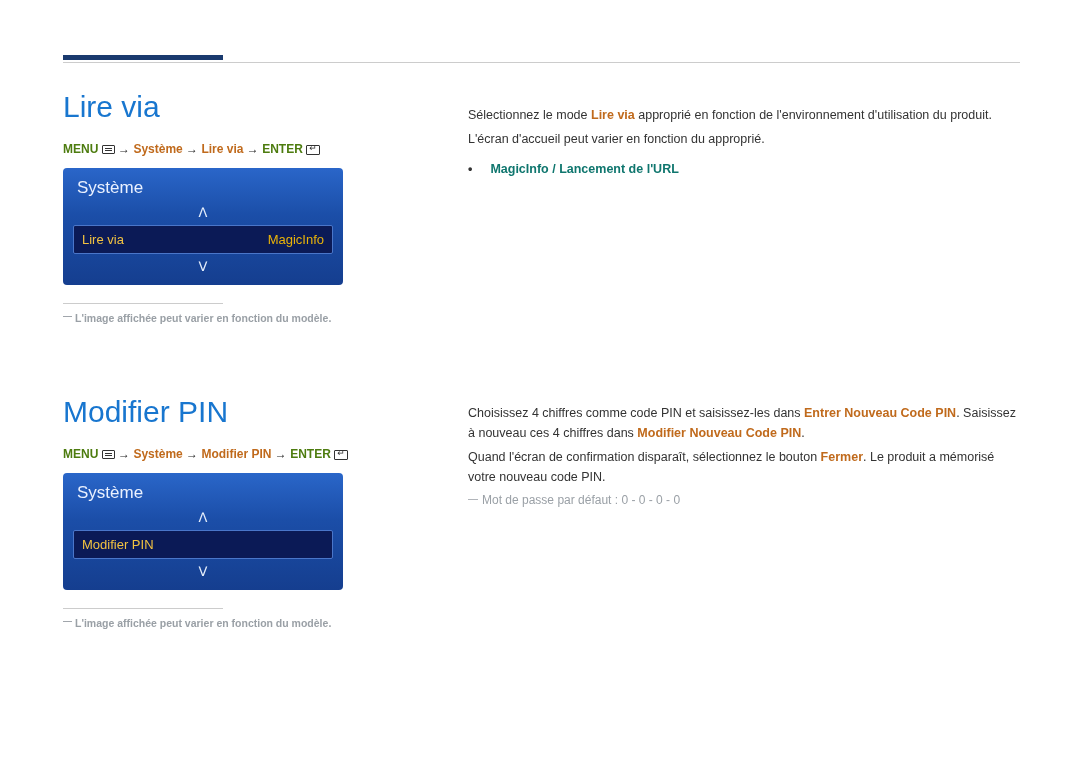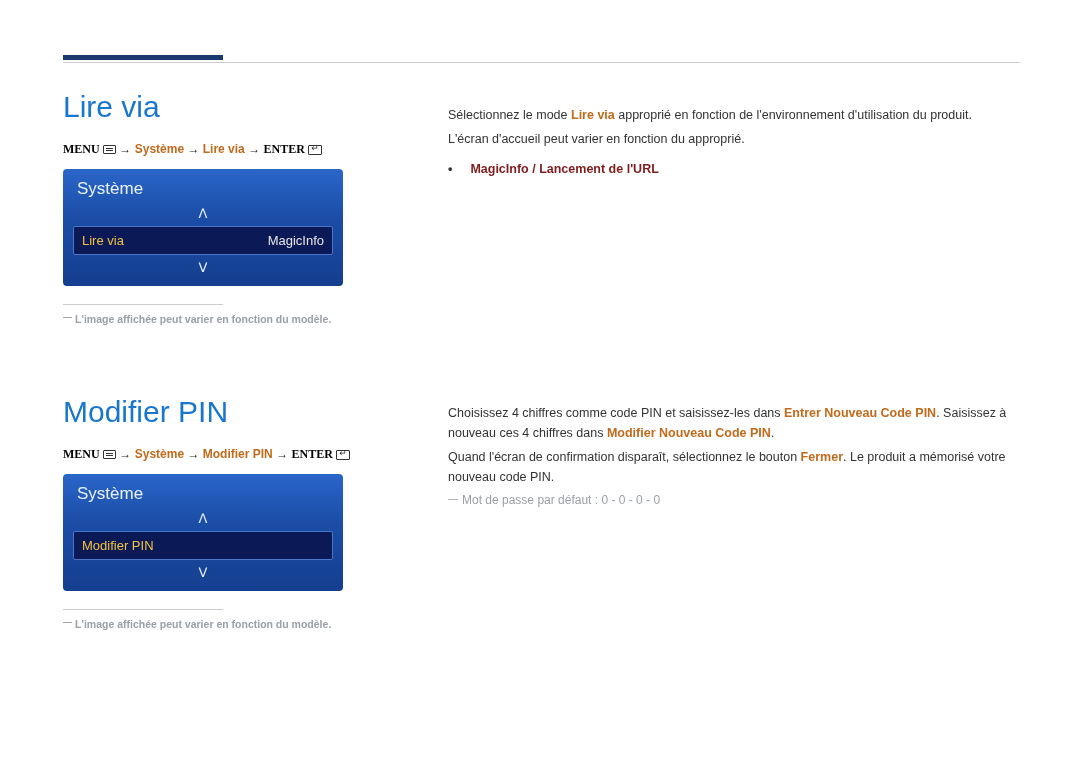--- a/index.html
+++ b/index.html
@@ -23,39 +23,39 @@
   }
   .left-col {
     position: absolute;
     left: 63px;
     width: 290px;
   }
   #section1 { top: 90px; }
   #section2 { top: 395px; }
   .right-col {
     position: absolute;
-    left: 448px; right: 60px;
+    left: 468px; right: 60px;
     font-size: 12.5px;
     line-height: 1.6;
     color: #333;
   }
   #right1 { top: 105px; }
   #right2 { top: 403px; }
   h1.section-title {
     font-size: 30px;
     font-weight: 400;
     color: #1876cf;
     margin-bottom: 18px;
   }
   .breadcrumb {
     font-size: 12px;
     color: #222;
     margin-bottom: 12px;
   }
-  .breadcrumb .bold { font-weight: bold; color: #000000; font-family: Liberation Serif, serif; }
+  .breadcrumb .bold { font-weight: bold; color: #4d7c0f; }
   .breadcrumb .highlight { font-weight: bold; color: #c06a1c; }
   .menu-icon, .enter-icon {
     display: inline-block;
     vertical-align: middle;
     border: 1px solid #333;
     position: relative;
   }
   .menu-icon { width: 13px; height: 9px; border-radius: 1px; }
   .menu-icon::before {
     content: "";
@@ -89,21 +89,21 @@
     justify-content: space-between;
     align-items: center;
     margin: 0 10px;
     padding: 6px 8px;
     background: #0b1a56;
     border: 1px solid #4a76c9;
     border-radius: 2px;
     font-size: 13px;
   }
   .osd-row-label { color: #f2c241; }
-  .osd-row-value { color: #e5e5e5; }
+  .osd-row-value { color: #eab308; }
   .footnote-rule {
     margin-top: 18px;
     width: 160px;
     border: none;
     border-top: 1px solid #ccc;
   }
   .footnote {
     margin-top: 8px;
     font-size: 10.5px;
     color: #9aa0a6;
@@ -118,21 +118,21 @@
     font-size: 9px; color: #9aa0a6;
   }
   .body-text { margin-bottom: 4px; }
   .body-text .highlight { color: #c06a1c; font-weight: bold; }
   .bullet-row {
     margin-top: 10px;
     display: flex;
     gap: 18px;
   }
   .bullet-dot { font-weight: bold; color: #333; }
-  .bullet-text { color: #7f1d1d; font-weight: bold; }
+  .bullet-text { color: #0f766e; font-weight: bold; }
   .grey-note {
     color: #9aa0a6;
     font-size: 12px;
     position: relative;
     padding-left: 14px;
   }
   .grey-note::before {
     content: "―";
     position: absolute; left: 0; top: 0;
     font-size: 10px; color: #9aa0a6;

